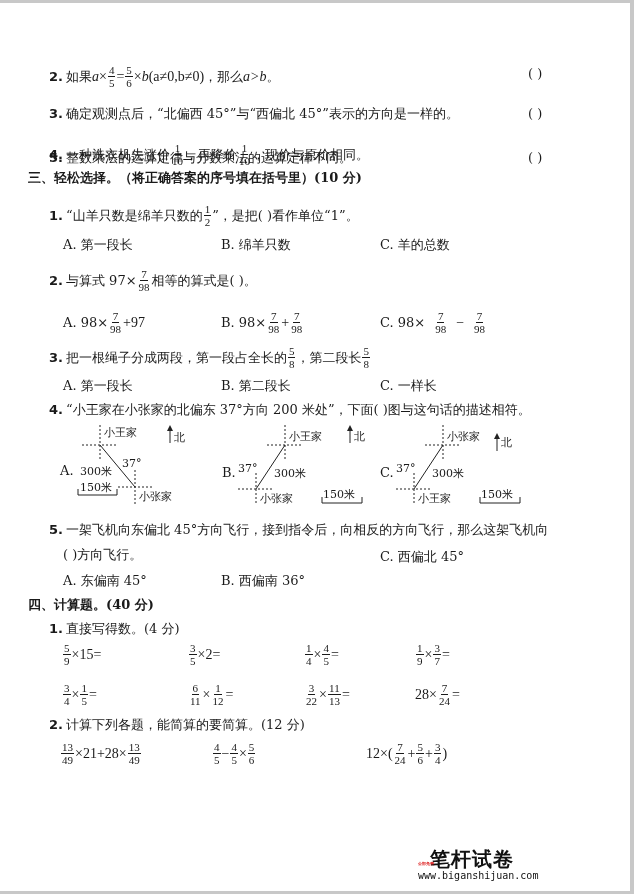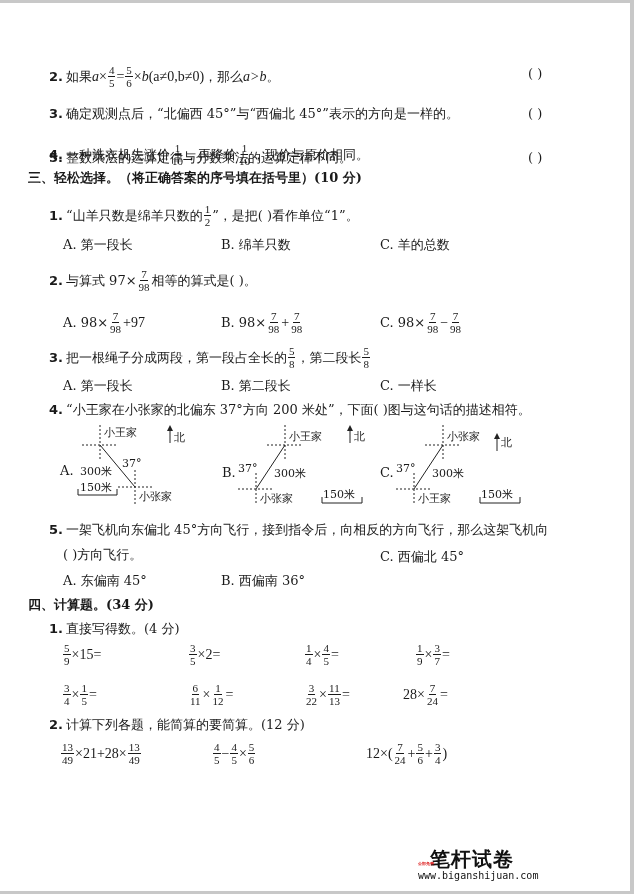--- a/index.html
+++ b/index.html
@@ -156,21 +156,21 @@
   <span class="frac">
       <span class="n">7</span>
       <span class="d">98</span>
     </span>
   <span class="m">+</span>
   <span class="frac">
       <span class="n">7</span>
       <span class="d">98</span>
     </span>
 </div>
-<div class="opt" style="left:380px; top:310px;">
+<div class="opt" style="left:380px; top:310px;gap:8px;">
   <span>C. 98×</span>
   <span class="frac">
       <span class="n">7</span>
       <span class="d">98</span>
     </span>
   <span class="m">−</span>
   <span class="frac">
       <span class="n">7</span>
       <span class="d">98</span>
     </span>
@@ -260,21 +260,21 @@
 
 <div class="line" style="left:49px; top:522px;">
   <span class="num">5.</span>
   <span>一架飞机向东偏北 45°方向飞行，接到指令后，向相反的方向飞行，那么这架飞机向</span>
 </div>
 <div class="line" style="left:63px; top:547px;">(      )方向飞行。</div>
 <div class="opt" style="left:63px; top:572px;">A. 东偏南 45°</div>
 <div class="opt" style="left:221px; top:572px;">B. 西偏南 36°</div>
 <div class="opt" style="left:380px; top:548px;">C. 西偏北 45°</div>
 
-<div class="line sec" style="left:28px; top:597px;">四、计算题。(34 分)</div>
+<div class="line sec" style="left:28px; top:597px;">四、计算题。(40 分)</div>
 <div class="line" style="left:49px; top:621px;">
   <span class="num">1.</span>
   <span>直接写得数。(4 分)</span>
 </div>
 
 <div class="opt" style="left:62px; top:642px;">
   <span class="frac">
       <span class="n">5</span>
       <span class="d">9</span>
     </span>
@@ -341,21 +341,21 @@
       <span class="n">3</span>
       <span class="d">22</span>
     </span>
   <span class="m">×</span>
   <span class="frac">
       <span class="n">11</span>
       <span class="d">13</span>
     </span>
   <span class="m">=</span>
 </div>
-<div class="opt" style="left:403px; top:682px;">
+<div class="opt" style="left:415px; top:682px;">
   <span class="m">28×</span>
   <span class="frac">
       <span class="n">7</span>
       <span class="d">24</span>
     </span>
   <span class="m">=</span>
 </div>
 
 <div class="line" style="left:49px; top:717px;">
   <span class="num">2.</span>

